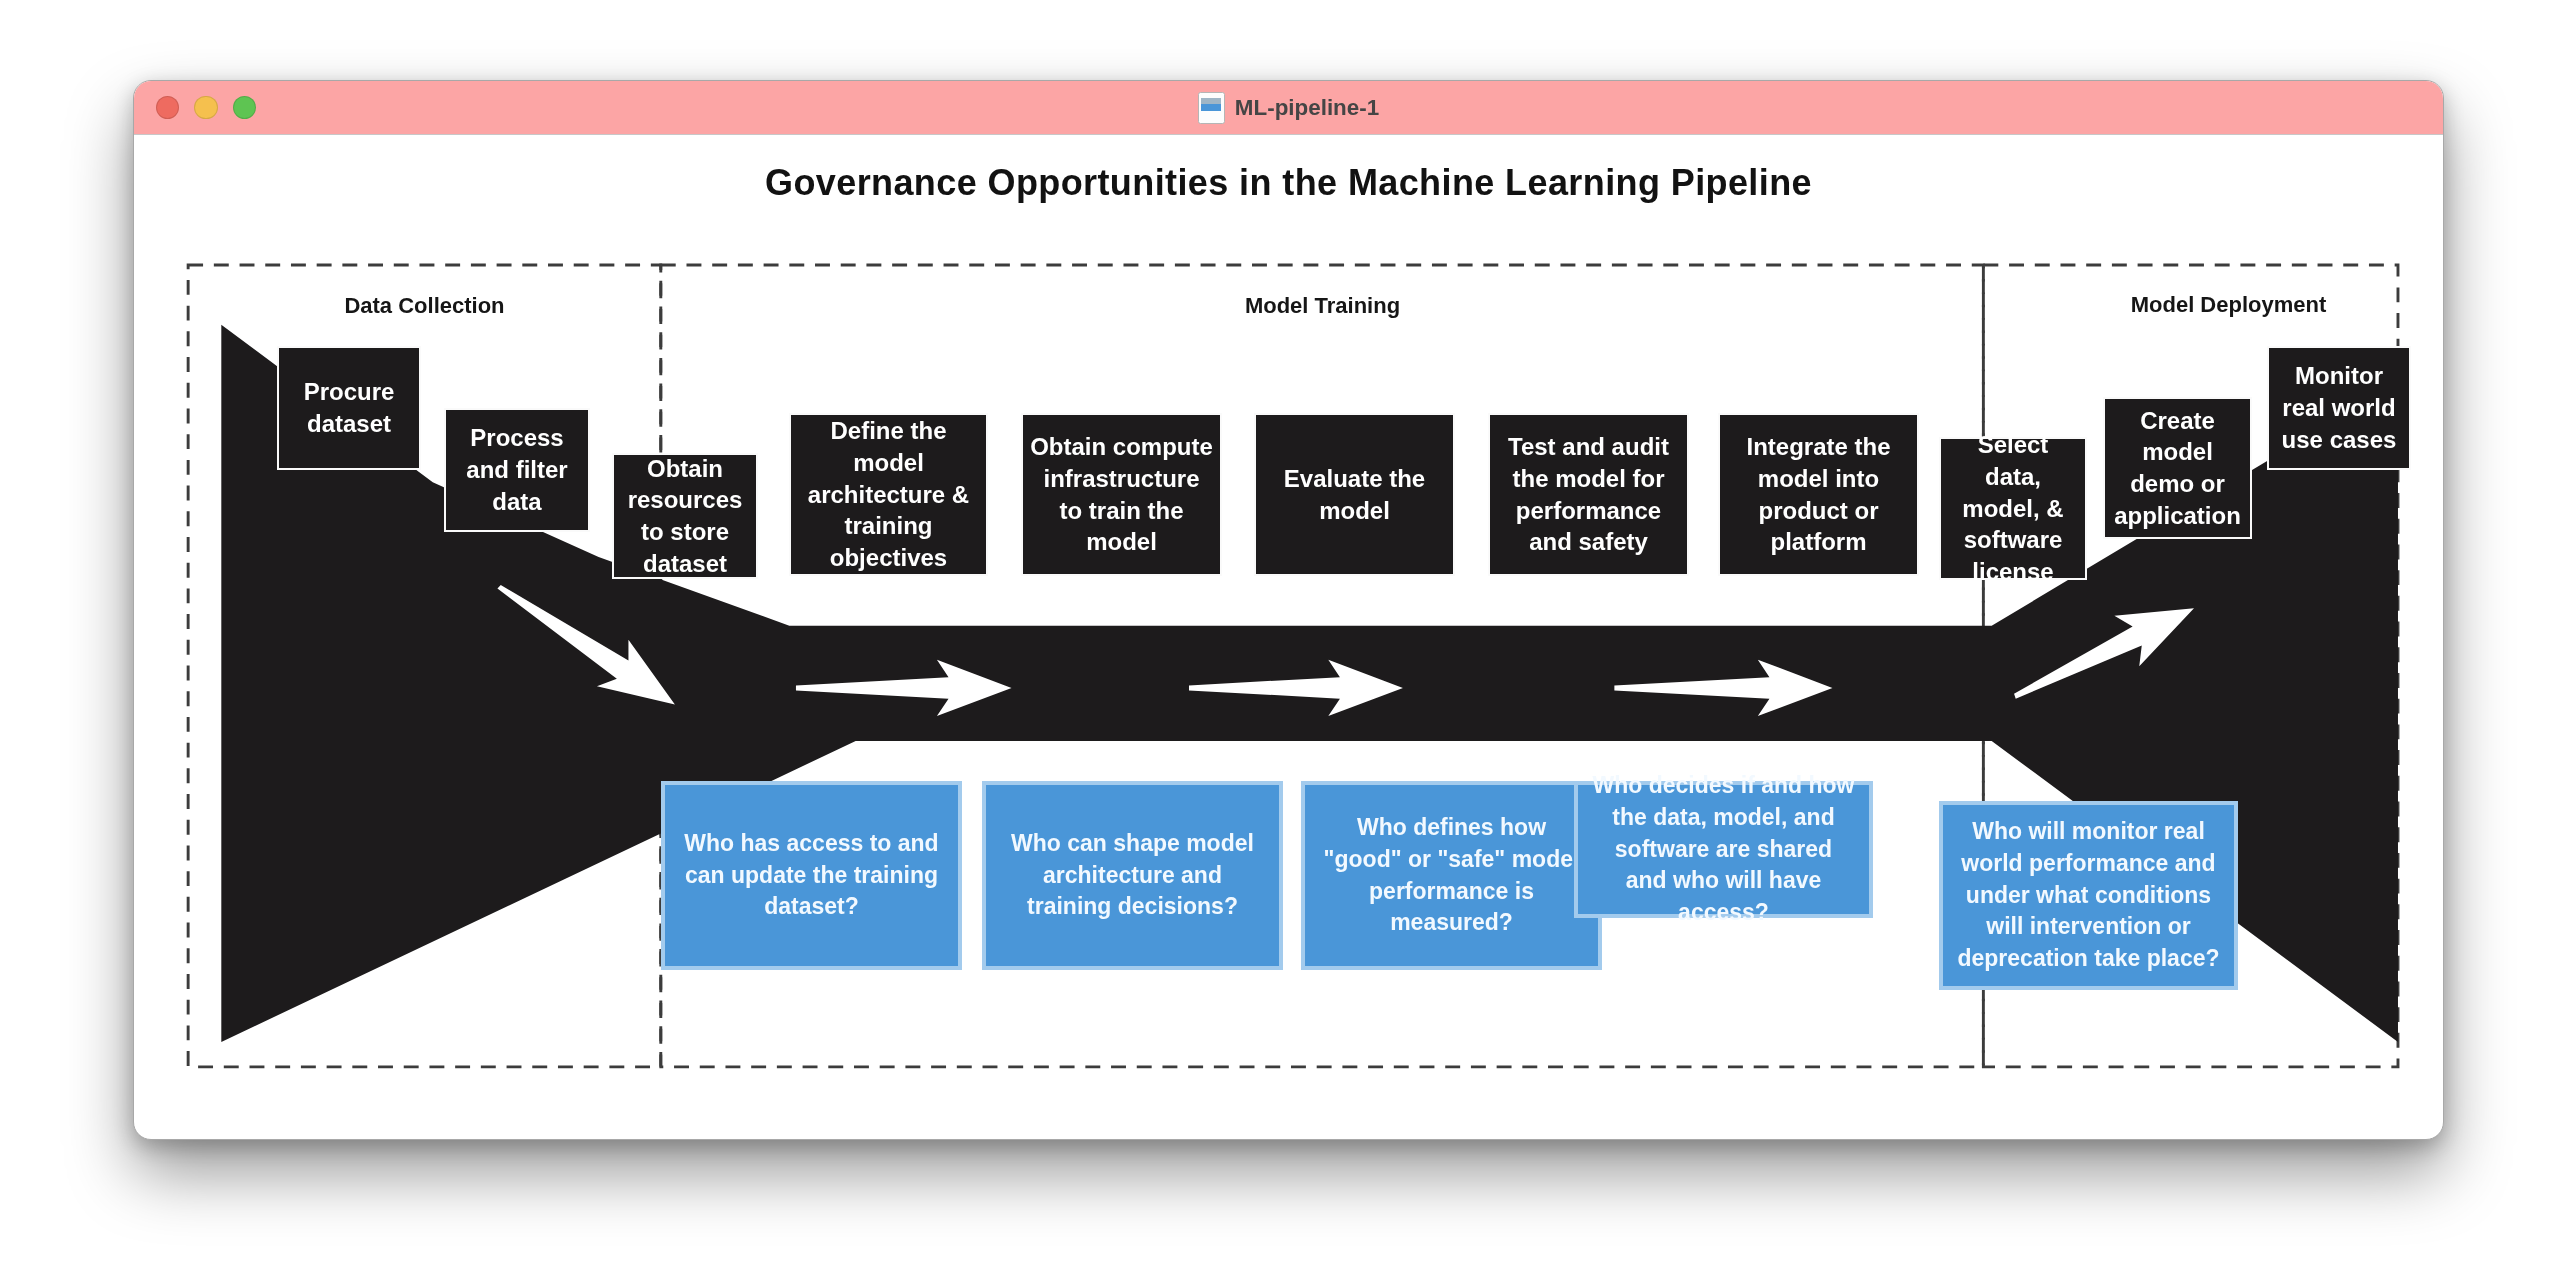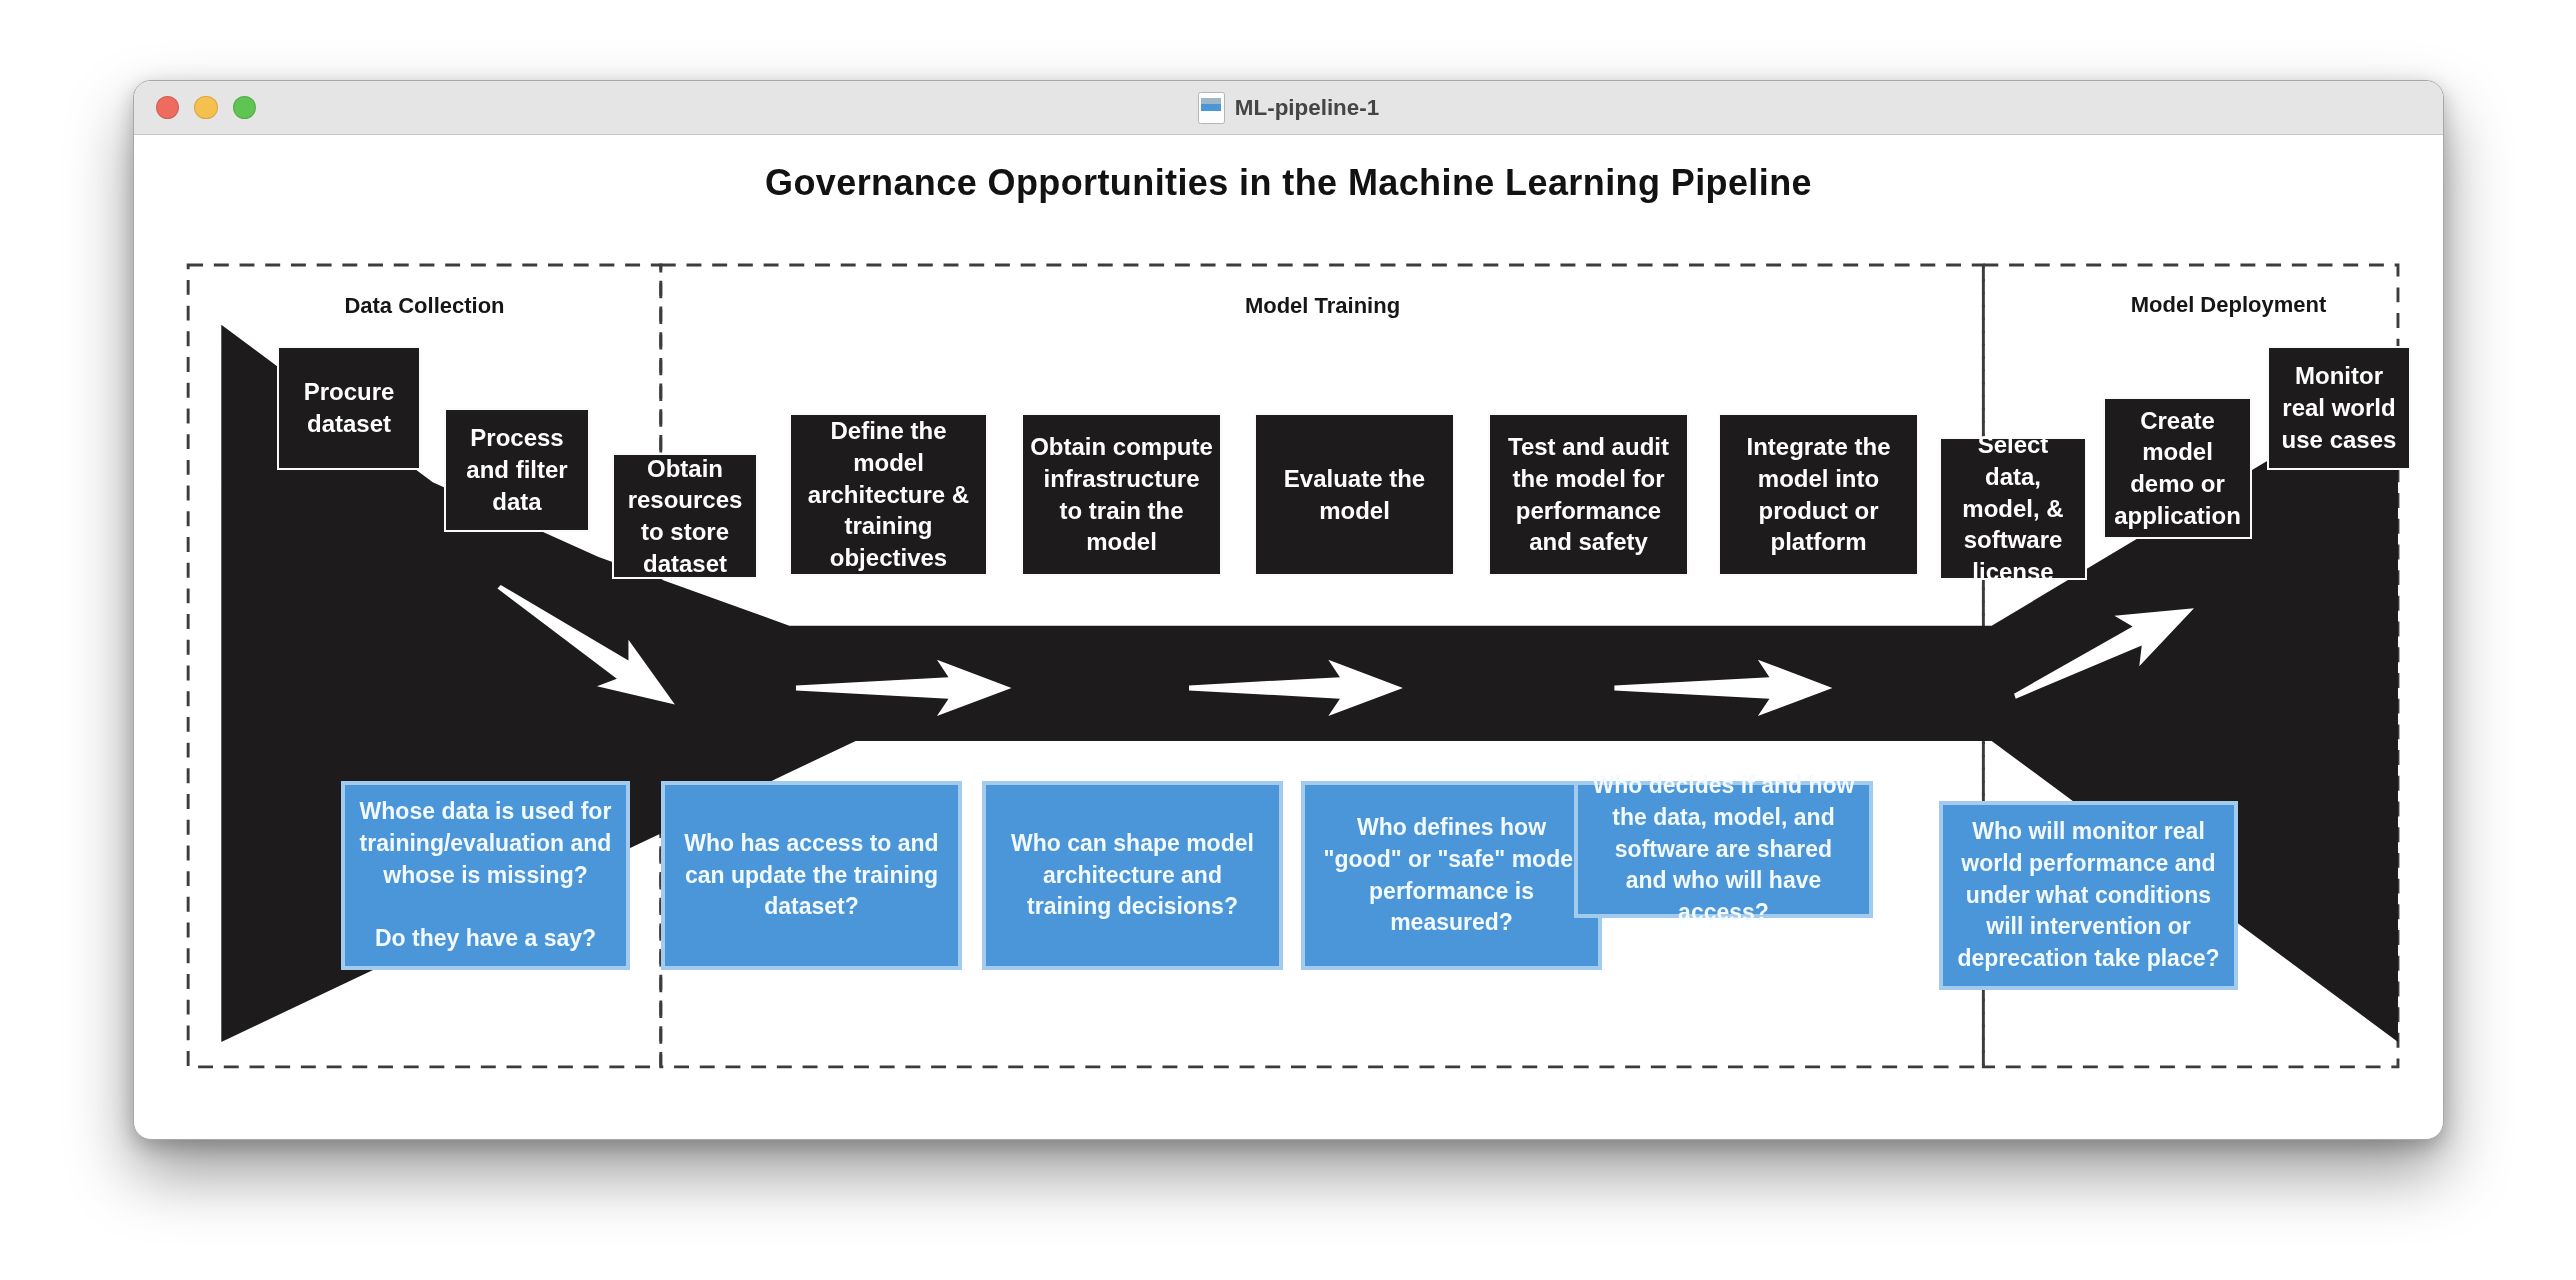--- a/index.html
+++ b/index.html
@@ -1,21 +1,21 @@
 <!DOCTYPE html>
 <html style="font-size:13.3px"><head>
 <meta charset="utf-8">
 <style>
   html,body{margin:0;padding:0;background:#ffffff;}
   body{width:2576px;height:1281px;position:relative;font-family:"Liberation Sans","DejaVu Sans",sans-serif;overflow:hidden;}
 
   .window{position:absolute;left:133px;top:80px;width:2309px;height:1058px;background:#ffffff;
     border:0.8px solid #a8a8a8;border-radius:18px;
     box-shadow:0 33px 66px rgba(0,0,0,.40),0 6.6px 20px rgba(0,0,0,.22);}
-  .titlebar{position:absolute;left:0;top:0;width:100%;height:53px;background:#e5e5e5;
+  .titlebar{position:absolute;left:0;top:0;width:100%;height:53px;background:#fca5a5;
     border-bottom:0.8px solid #c8c7c8;border-radius:17.4px 17.4px 0 0;display:flex;align-items:center;}
   .lights{position:absolute;left:21.6px;top:0;height:53px;display:flex;align-items:center;gap:15px;}
   .light{width:21.6px;height:21.6px;border-radius:50%;display:inline-block;border:0.8px solid rgba(0,0,0,.12);}
   .titlewrap{margin:0 auto;display:flex;align-items:center;gap:10px;}
   .doc-icon{width:25px;height:30px;background:#fdfdfd;border:1.7px solid #b5b5b5;border-radius:2.5px;position:relative;}
   .doc-icon::before{content:"";position:absolute;left:2.5px;top:5.8px;right:2.5px;height:10.8px;background:#9fb6c6;}
   .doc-icon::after{content:"";position:absolute;left:2.5px;top:11.6px;right:2.5px;height:6.6px;background:#4a96d8;}
   .titletext{font-size:22.4px;font-weight:700;color:#454545;}
 
   .content{position:absolute;left:0;top:53px;width:2309px;height:1005px;}
@@ -82,25 +82,20 @@
     <div class="step" style="left:478px;top:319px;width:146px;height:126px;">Obtain resources to store dataset</div>
     <div class="step" style="left:655px;top:279px;width:199px;height:163px;">Define the model architecture &amp; training objectives</div>
     <div class="step" style="left:887px;top:279px;width:201px;height:163px;">Obtain compute infrastructure to train the model</div>
     <div class="step" style="left:1120px;top:279px;width:201px;height:163px;">Evaluate the model</div>
     <div class="step" style="left:1354px;top:279px;width:201px;height:163px;">Test and audit the model for performance and safety</div>
     <div class="step" style="left:1584px;top:279px;width:201px;height:163px;">Integrate the model into product or platform</div>
     <div class="step" style="left:1805px;top:303px;width:148px;height:143px;">Select data, model, &amp; software license</div>
     <div class="step" style="left:1969px;top:263px;width:149px;height:142px;">Create model demo or application</div>
     <div class="step" style="left:2133px;top:212px;width:144px;height:124px;">Monitor real world use cases</div>
 
-    <div class="question" style="left:207px;top:647px;width:289px;height:189px;">
-      <div>Whose data is used for training/evaluation and whose is missing?</div>
-      <div class="q-gap"></div>
-      <div>Do they have a say?</div>
-    </div>
     <div class="question" style="left:527px;top:647px;width:301px;height:189px;">
       <div>Who has access to and can update the training dataset?</div>
     </div>
     <div class="question" style="left:848px;top:647px;width:301px;height:189px;">
       <div>Who can shape model architecture and training decisions?</div>
     </div>
     <div class="question" style="left:1167px;top:647px;width:301px;height:189px;">
       <div>Who defines how "good" or "safe" model performance is measured?</div>
     </div>
     <div class="question" style="left:1440px;top:647px;width:299px;height:137px;">

